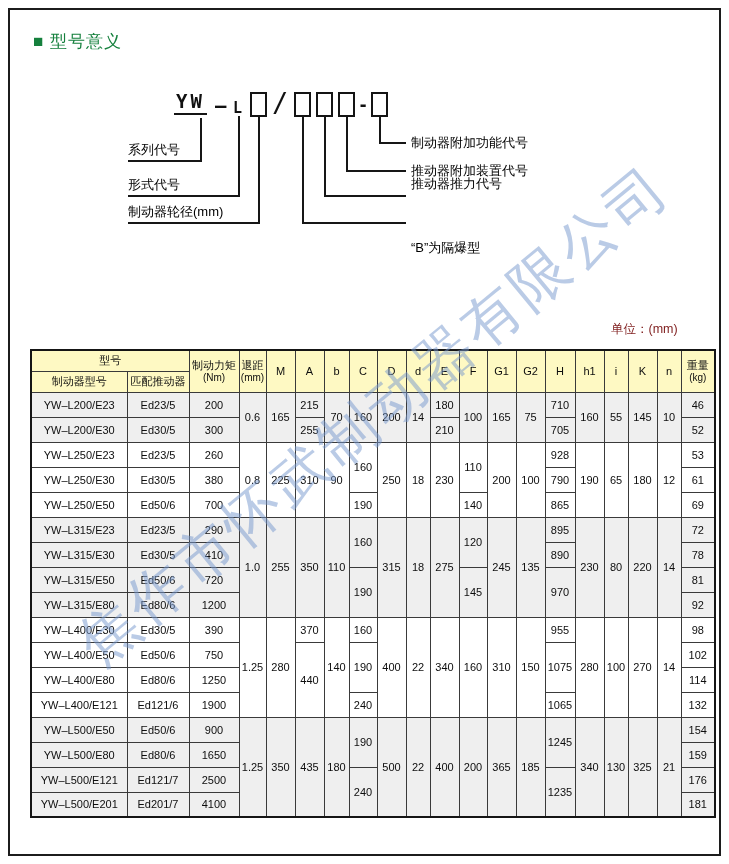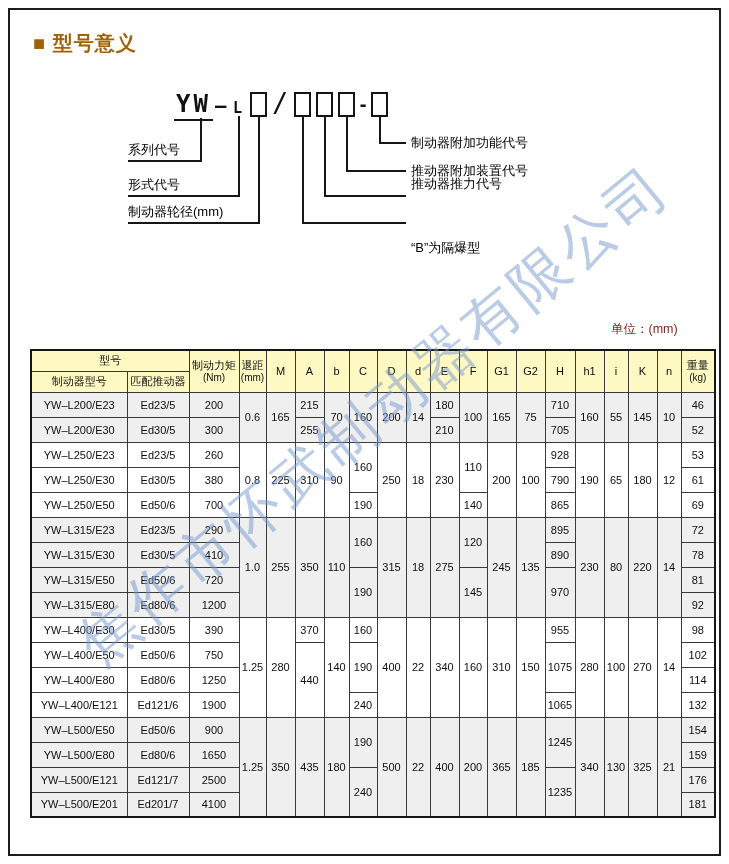--- a/index.html
+++ b/index.html
@@ -5,36 +5,36 @@
   * { box-sizing: border-box; }
   html,body { margin:0; padding:0; }
   body {
     width:729px; height:864px; background:#ffffff; position:relative;
     font-family:"Liberation Sans", sans-serif; color:#111;
   }
   .page {
     position:absolute; left:8px; top:8px; width:713px; height:848px;
     border:2px solid #1c1c1c; background:#fff; overflow:hidden;
   }
-  .sec-title { position:absolute; font-weight:bold; font-size:20px; color:#a16207; letter-spacing:1px; }
+  .sec-title { position:absolute; font-weight:normal; font-size:17px; color:#15803d; letter-spacing:1px; }
   .unit-note { position:absolute; font-size:12.5px; color:#7f1d1d; }
 
   
   .watermark {
     position:absolute; left:52px; top:612px; z-index:6;
     transform:rotate(-39.5deg); transform-origin:0 0;
     font-size:58px; letter-spacing:4px; white-space:nowrap;
     color:rgba(118,151,205,0.5); pointer-events:none;
     font-family:"DejaVu Serif", serif;
   }
 
   
   .diagram { position:absolute; left:0; top:0; width:713px; height:270px; }
   .code-part { position:absolute; font-family:"DejaVu Sans Mono", monospace; font-weight:bold; color:#111; }
-  .code-series { left:164px; top:80px; font-size:24px; letter-spacing:3px; border-bottom:2px solid #141414; padding:0 2px 1px 2px; }
+  .code-series { left:164px; top:80px; font-size:19px; letter-spacing:3px; border-bottom:2px solid #141414; padding:0 2px 1px 2px; }
   .code-dash1  { left:205px; top:84px; font-size:19px; }
   .code-type   { left:223px; top:89px; font-size:15px; }
   .code-slash  { left:262px; top:77px; font-size:27px; font-weight:normal; }
   .code-dash2  { left:348px; top:85px; font-size:17px; }
   .code-box { position:absolute; top:82px; width:17px; height:25px; border:2px solid #141414; background:#fff; }
   .box1 { left:240px; } .box2 { left:284px; } .box3 { left:306px; } .box4 { left:328px; } .box5 { left:361px; }
   .vline { position:absolute; width:2px; background:#161616; }
   .hline { position:absolute; height:2px; background:#161616; }
   .dg-label { position:absolute; font-size:13px; color:#000; white-space:nowrap; }
 

